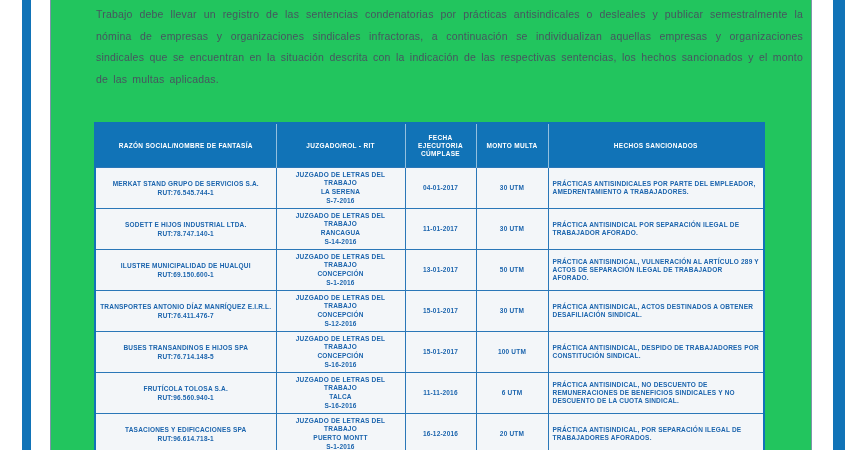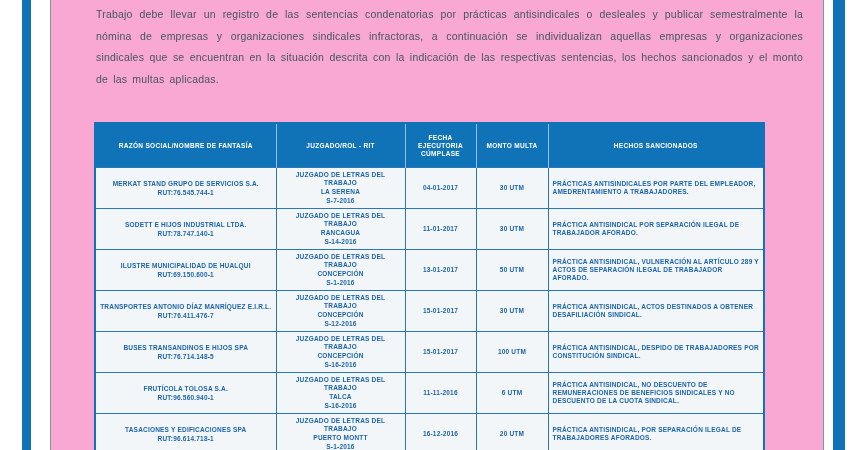--- a/index.html
+++ b/index.html
@@ -5,21 +5,21 @@
   html,body{margin:0;padding:0;}
   body{
     width:860px;height:450px;overflow:hidden;background:#ffffff;
     font-family:"Liberation Sans",sans-serif;position:relative;
   }
   .side-bar{position:absolute;top:0;bottom:0;background:#1173b7;}
   .side-bar.left{left:22px;width:9px;}
   .side-bar.right{left:833px;width:12px;}
   .page{
     position:absolute;left:50px;top:0;width:760px;height:450px;
-    background:#f9a8d4;border-left:1px solid #7e95a9;border-right:1px solid #7e95a9;padding-left:12px;
+    background:#22c55e;border-left:1px solid #7e95a9;border-right:1px solid #7e95a9;
   }
   .clipped-line{
     position:absolute;top:-17px;left:45px;width:707px;
     font-size:10.5px;line-height:21.5px;color:#47555f;white-space:nowrap;overflow:hidden;
   }
   .intro{
     position:absolute;top:4px;left:45px;width:707px;margin:0;
     font-size:10.5px;line-height:21.6px;color:#47555f;
     text-align:justify;word-spacing:2px;letter-spacing:.2px;
   }

